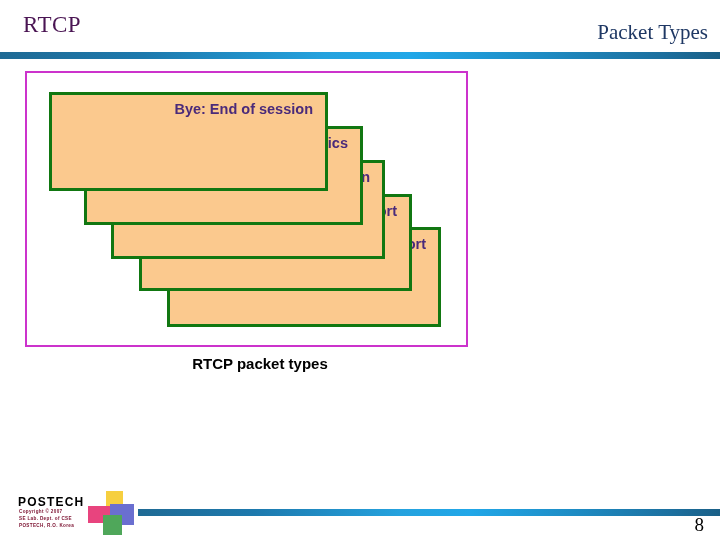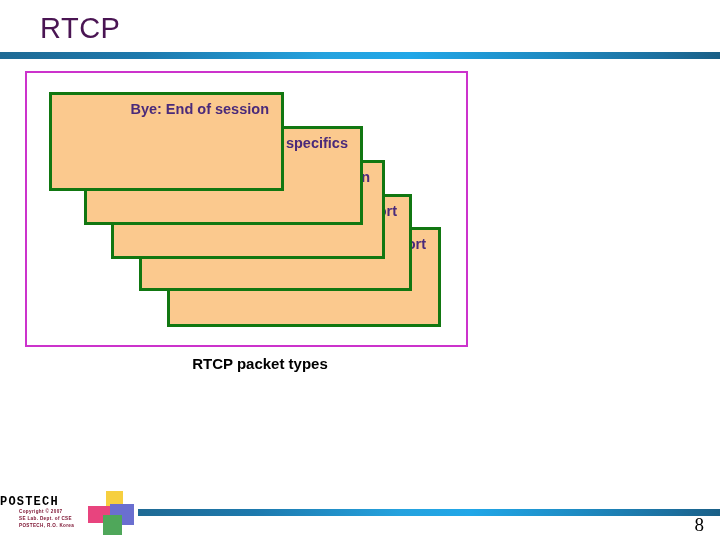--- a/index.html
+++ b/index.html
@@ -16,23 +16,23 @@
   }
 
   
   #slide-header {
     position: absolute;
     left: 0; top: 0;
     width: 720px; height: 56px;
   }
   #title-left {
     position: absolute;
-    left: 40px; top: 12px;
-    font-family: Liberation Sans, sans-serif;
-    font-size: 29px;
+    left: 23px; top: 12px;
+    font-family: Liberation Serif, serif;
+    font-size: 23px;
     color: #4a1553;
     letter-spacing: 0.5px;
     white-space: nowrap;
   }
   #title-right {
     position: absolute;
     right: 12px; top: 20px;
     font-family: "Liberation Serif", serif;
     font-size: 21px;
     color: #1f3864;
@@ -72,43 +72,43 @@
   .packet-card .card-label {
     position: absolute;
     top: 6px;
     right: 12px;
     font-family: "Liberation Sans", sans-serif;
     font-size: 14.5px;
     font-weight: bold;
     color: #4a2a7a;
     white-space: nowrap;
   }
-  #card-bye   { left: 49px;  top: 92px;  width: 235px; height: 99px;  z-index: 5; }
+  #card-bye   { left: 49px;  top: 92px;  width: 279px; height: 99px;  z-index: 5; }
   #card-app   { left: 84px;  top: 126px; width: 279px; height: 99px;  z-index: 4; }
   #card-sdes  { left: 111px; top: 160px; width: 274px; height: 99px;  z-index: 3; }
   #card-rr    { left: 139px; top: 194px; width: 273px; height: 97px;  z-index: 2; }
   #card-sr    { left: 167px; top: 227px; width: 274px; height: 100px; z-index: 1; }
 
   #figure-caption {
     position: absolute;
     left: 0; top: 355px;
     width: 496px;
     text-align: center;
     font-family: "Liberation Sans", sans-serif;
     font-size: 15px;
     font-weight: bold;
     color: #000000;
     padding-left: 12px;
   }
 
   
   #footer-logo-text {
     position: absolute;
-    left: 0; top: 495px;
-    font-family: Liberation Mono, monospace;
+    left: 18px; top: 495px;
+    font-family: Liberation Sans, sans-serif;
     font-size: 12px;
     font-weight: bold;
     color: #000000;
     letter-spacing: 1.2px;
   }
   #footer-copyright {
     position: absolute;
     left: 19px; top: 508px;
     font-family: "Liberation Sans", sans-serif;
     font-size: 4.6px;
@@ -139,20 +139,21 @@
     font-family: "Liberation Serif", serif;
     font-size: 19px;
     color: #000000;
   }
 </style>
 </head>
 <body>
 
 <div id="slide-header">
   <div id="title-left">RTCP</div>
+  <div id="title-right">Packet Types</div>
 </div>
 <div class="rule-bar" id="header-rule"></div>
 
 <div id="figure-frame"></div>
 
 <div class="packet-card" id="card-bye">
   <span class="card-label">Bye: End of session</span>
 </div>
 <div class="packet-card" id="card-app">
   <span class="card-label">APP: Application specifics</span>

